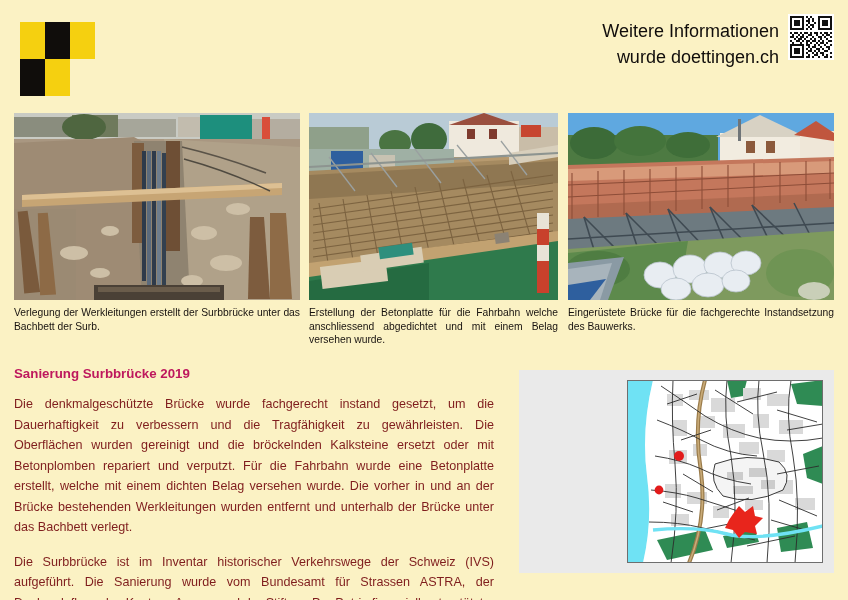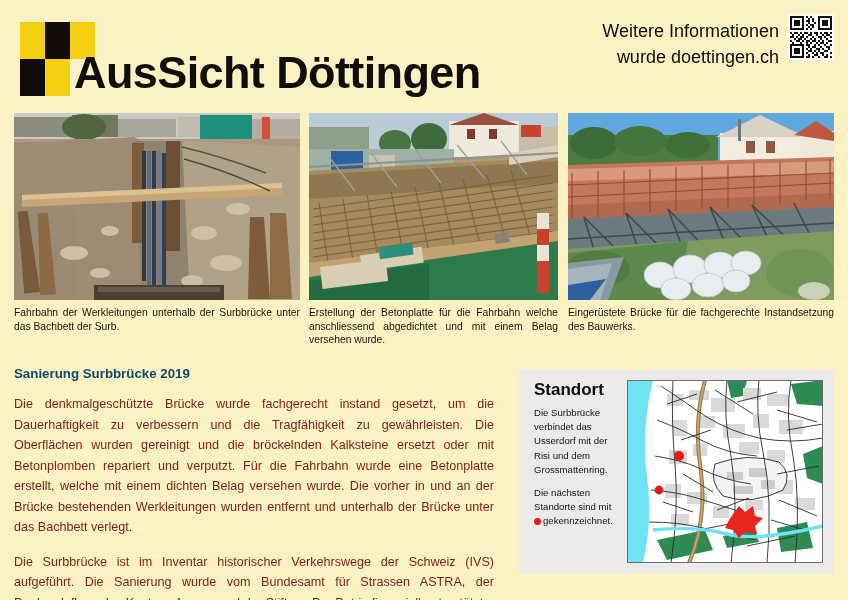--- a/index.html
+++ b/index.html
@@ -39,21 +39,21 @@
   .photo-col.c3{left:568px;width:266px;}
   .photo{position:relative;overflow:hidden;height:187px;border:0;}
   .photo svg{display:block;width:100%;height:100%;}
   .caption{
     margin-top:6px;font-size:10.3px;line-height:1.33;color:#17120f;
     text-align:justify;
   }
 
   
   .article{position:absolute;left:14px;top:366px;width:480px;}
-  .art-title{font-size:13.3px;font-weight:bold;margin:0 0 13px 0;color:#0c4a6e;}
+  .art-title{font-size:13.3px;font-weight:bold;margin:0 0 13px 0;color:#be185d;}
   .art-p{font-size:12.6px;line-height:1.63;margin:0 0 14px 0;text-align:justify;color:#7f1d1d;}
   .art-p:last-child{margin-bottom:0;}
 
   
   .standort{
     position:absolute;left:519px;top:370px;width:315px;height:203px;
     background:#eaeaea;
   }
   .st-left{position:absolute;left:15px;top:10px;width:88px;}
   .st-title{font-size:17px;font-weight:bold;margin:0 0 6px 0;color:#100d0b;}
@@ -72,21 +72,20 @@
   <div class="header">
 
     <div class="logo">
       <div class="cell y" style="left:0;top:0;"></div>
       <div class="cell k" style="left:25px;top:0;"></div>
       <div class="cell y" style="left:50px;top:0;"></div>
       <div class="cell k" style="left:0;top:37px;"></div>
       <div class="cell y" style="left:25px;top:37px;"></div>
     </div>
 
-    <div class="title">AusSicht Döttingen</div>
 
     <div class="infoblock">
       <div class="infotext">
         <div>Weitere Informationen</div>
         <div>wurde doettingen.ch</div>
       </div>
       <div class="qr">
         <svg viewBox="0 0 21 21" width="42" height="42" shape-rendering="crispEdges" aria-hidden="true">
           <rect width="21" height="21" fill="#ffffff"></rect>
           <g fill="#111111">
@@ -244,21 +243,21 @@
             <ellipse cx="178" cy="168" rx="11" ry="6"></ellipse>
               <ellipse cx="96" cy="118" rx="9" ry="5"></ellipse>
             <ellipse cx="224" cy="96" rx="12" ry="6"></ellipse>
           </g>
           <rect x="80" y="172" width="130" height="15" fill="#4a4036"></rect>
           <rect x="84" y="174" width="122" height="5" fill="#6a5c4b"></rect>
           <path d="M168 34 Q210 44 252 60" stroke="#5a5348" stroke-width="1.6" fill="none"></path>
           <path d="M170 46 Q214 58 256 78" stroke="#4f4a40" stroke-width="1.4" fill="none"></path>
         </svg>
       </div>
-      <div class="caption">Fahrbahn der Werkleitungen unterhalb der Surbbrücke unter das Bachbett der Surb.</div>
+      <div class="caption">Verlegung der Werkleitungen erstellt der Surbbrücke unter das Bachbett der Surb.</div>
     </div>
 
     <div class="photo-col c3">
       <div class="photo">
         <svg viewBox="0 0 266 187" preserveAspectRatio="none" aria-hidden="true">
           <rect width="266" height="187" fill="#8fae6e"></rect>
           <rect width="266" height="58" fill="#5fa8e0"></rect>
           <rect x="0" y="22" width="150" height="36" fill="#4d7a42"></rect>
           <ellipse cx="26" cy="30" rx="24" ry="16" fill="#3c6b38"></ellipse>
           <ellipse cx="72" cy="28" rx="26" ry="15" fill="#44743c"></ellipse>
@@ -392,28 +391,20 @@
     </div>
   </div>
 
   <div class="article">
     <div class="art-title">Sanierung Surbbrücke 2019</div>
     <p class="art-p">Die denkmalgeschützte Brücke wurde fachgerecht instand gesetzt, um die Dauerhaftigkeit zu verbessern und die Tragfähigkeit zu gewährleisten. Die Oberflächen wurden gereinigt und die bröckelnden Kalksteine ersetzt oder mit Betonplomben repariert und verputzt. Für die Fahrbahn wurde eine Betonplatte erstellt, welche mit einem dichten Belag versehen wurde. Die vorher in und an der Brücke bestehenden Werkleitungen wurden entfernt und unterhalb der Brücke unter das Bachbett verlegt.</p>
     <p class="art-p">Die Surbbrücke ist im Inventar historischer Verkehrswege der Schweiz (IVS) aufgeführt. Die Sanierung wurde vom Bundesamt für Strassen ASTRA, der Denkmalpflege des Kantons Aargau und der Stiftung Pro Patria finanziell unterstützt – besten Dank.</p>
   </div>
 
   <div class="standort">
-    <div class="st-left">
-      <div class="st-title">Standort</div>
-      <p class="st-p">Die Surbbrücke verbindet das Usserdorf mit der Risi und dem Grossmattenring.</p>
-      <p class="st-p">
-        <span>Die nächsten Standorte sind mit</span>
-        <span class="st-dot"></span><span>gekennzeichnet.</span>
-      </p>
-    </div>
 
     <div class="map">
       <svg viewBox="0 0 196 183" width="196" height="183" aria-hidden="true">
         <rect width="196" height="183" fill="#ffffff"></rect>
 
         <path d="M0 0 L26 0 Q14 50 20 96 Q26 140 16 183 L0 183 Z" fill="#6fe2f4"></path>
         <path d="M26 0 L34 0 Q22 52 28 98 Q34 142 24 183 L16 183 Q26 140 20 96 Q14 50 26 0 Z" fill="#ffffff" opacity="0.35"></path>
 
         <g fill="#2f8b54">
           <path d="M100 0 L120 0 L116 16 L104 18 Z"></path>

